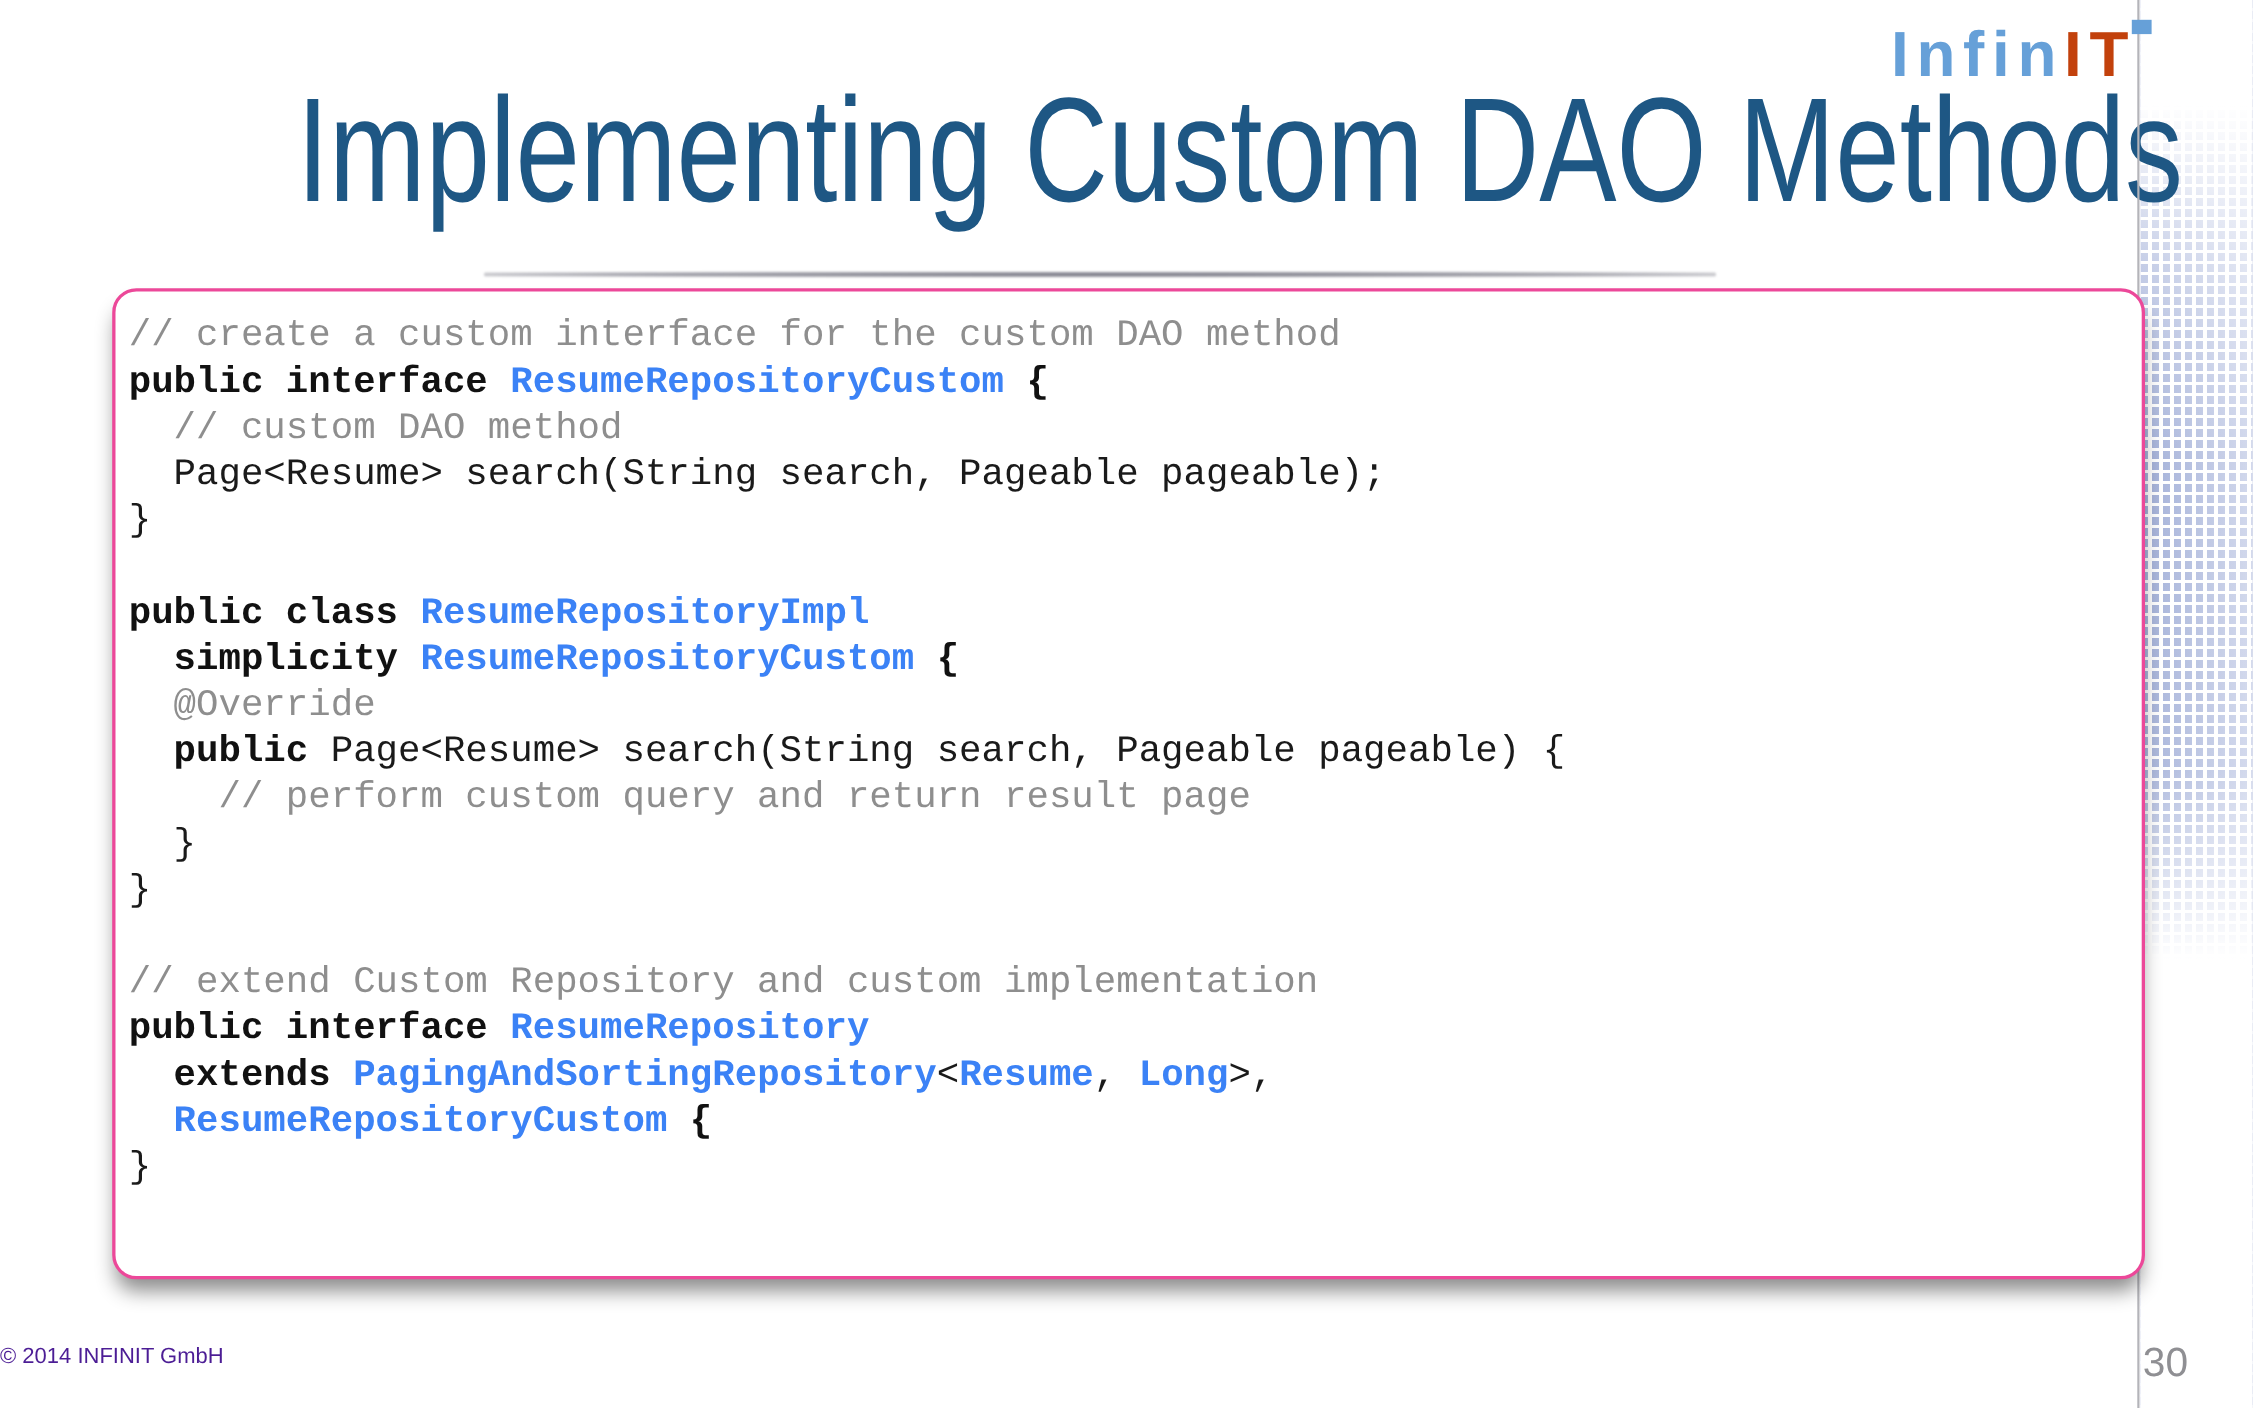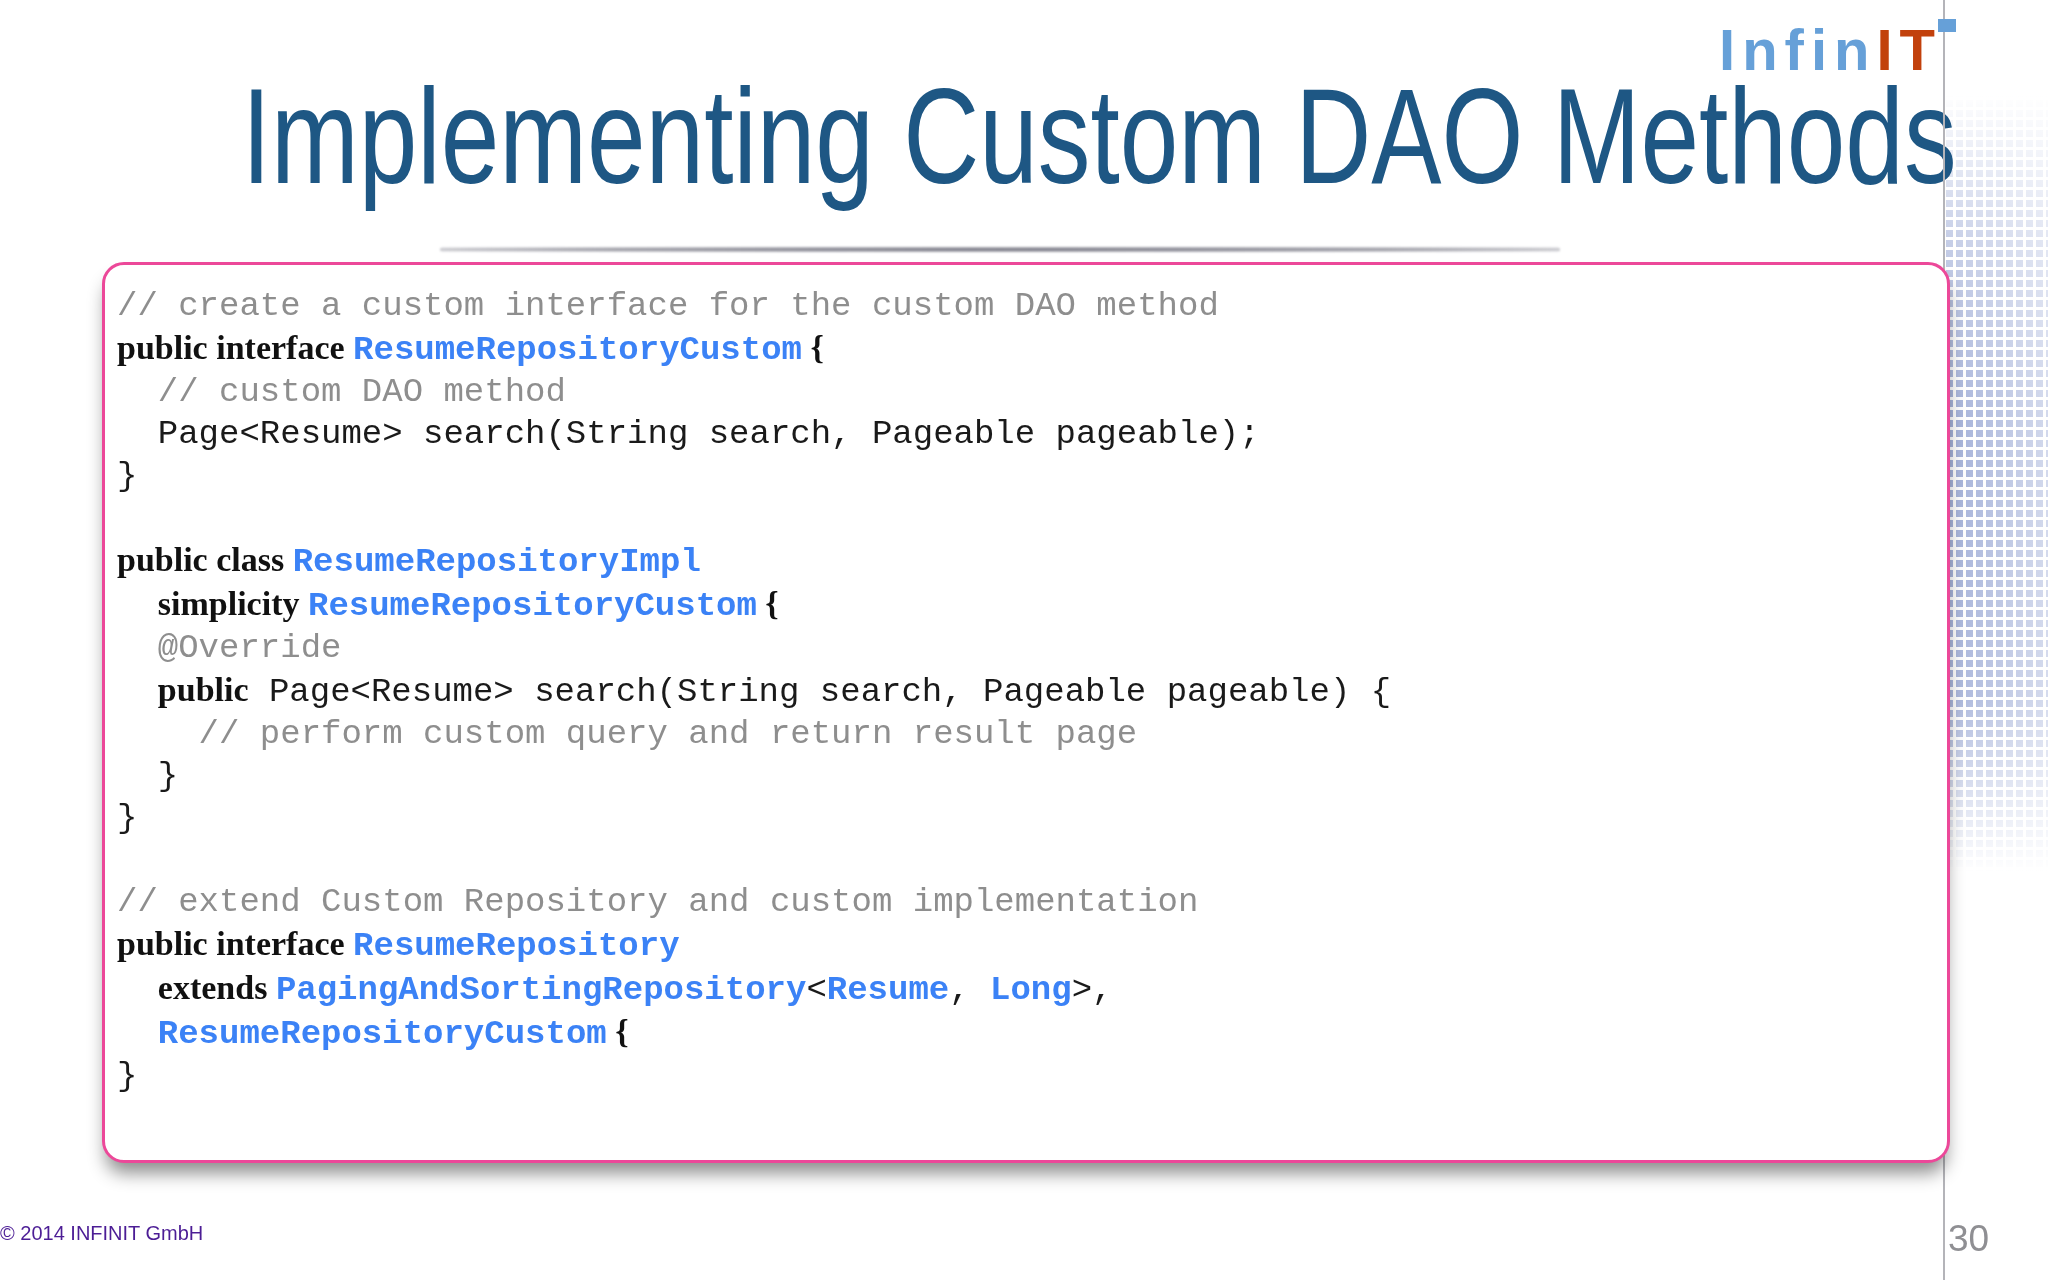--- a/index.html
+++ b/index.html
@@ -61,20 +61,21 @@
     margin-left: -4px;
     vertical-align: 38px;
   }
 
   
   .title-wrap {
     position: absolute;
     left: 0; top: 62px; width: 1732px;
     text-align: center;
     z-index: 1;
+    padding-left: 28px;
   }
   .title {
     display: inline-block;
     font-size: 135px;
     line-height: 150px;
     font-weight: 400;
     color: #1e5784;
     white-space: nowrap;
     transform: scaleX(0.78);
     transform-origin: center;
@@ -100,21 +101,21 @@
     box-shadow: 0 14px 18px -4px rgba(0,0,0,0.45);
     padding: 20px 10px 0 12px;
     font-family: "Liberation Mono", monospace;
     font-size: 34px;
     line-height: 42px;
     z-index: 3;
     overflow: hidden;
   }
   .code-line { white-space: pre; min-height: 42px; }
   .tok-comment { color: #8e8e8e; }
-  .tok-keyword { color: #111111; font-weight: bold; font-family: Liberation Serif, serif; }
+  .tok-keyword { color: #111111; font-weight: bold; }
   .tok-type    { color: #3b82f6; font-weight: bold; }
   .tok-plain   { color: #1a1a1a; }
 
   
   .footer-copyright {
     position: absolute;
     left: 0; top: 1222px; width: 2048px;
     text-align: left;
     font-size: 20px;
     color: #4c1d95;

